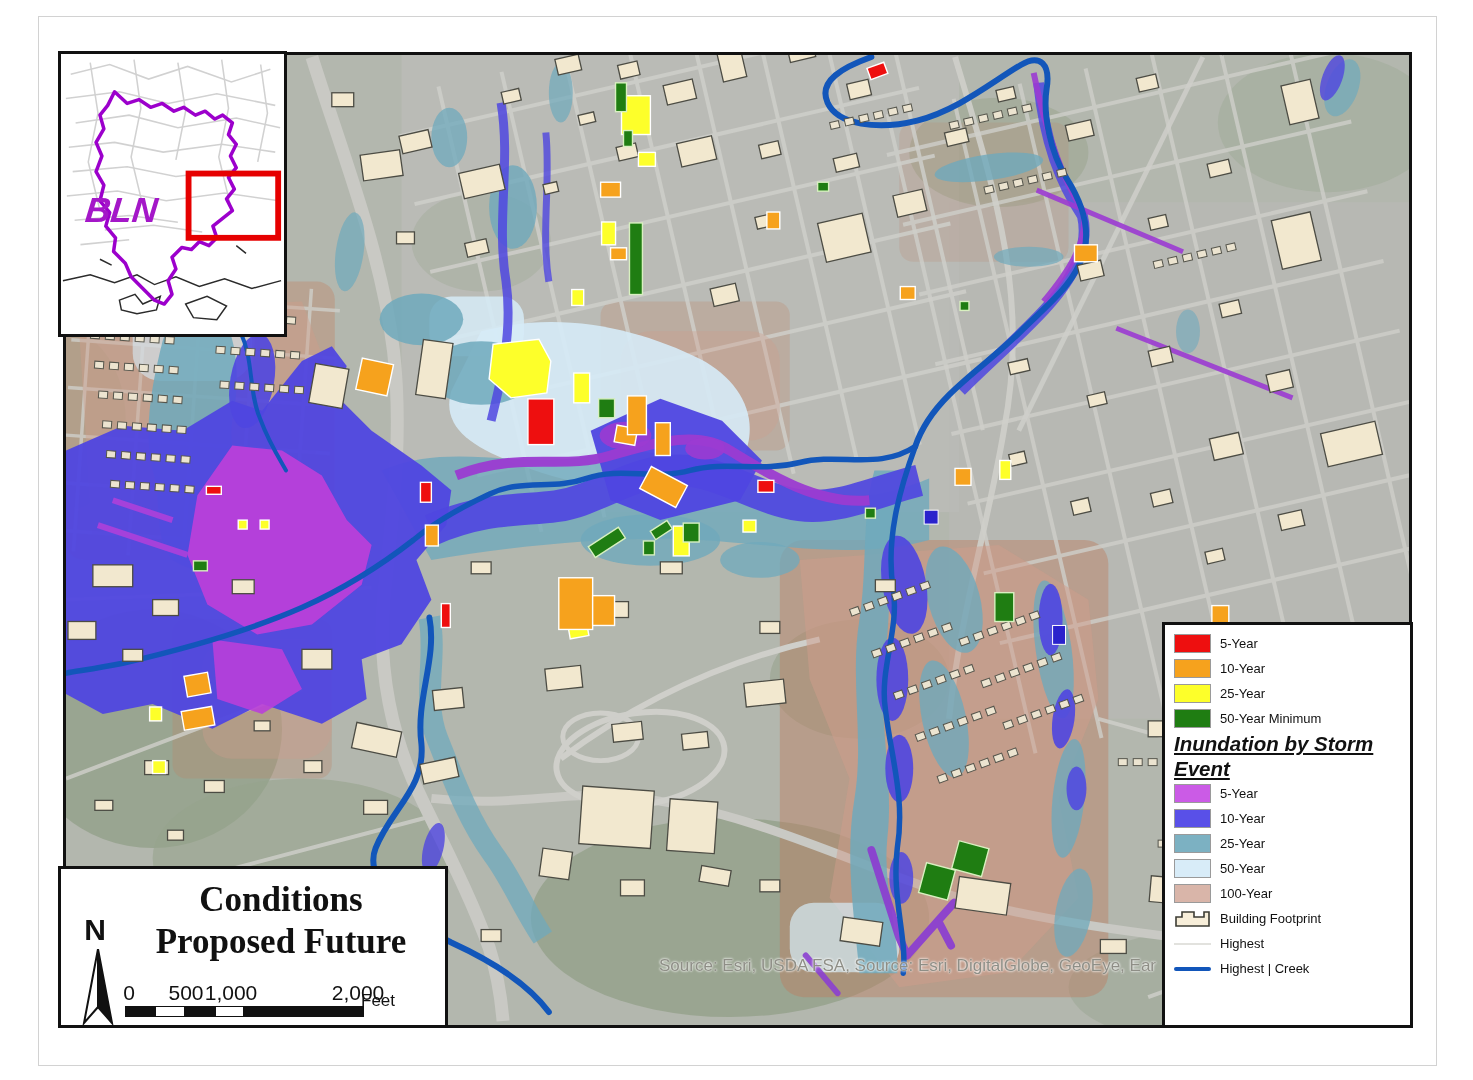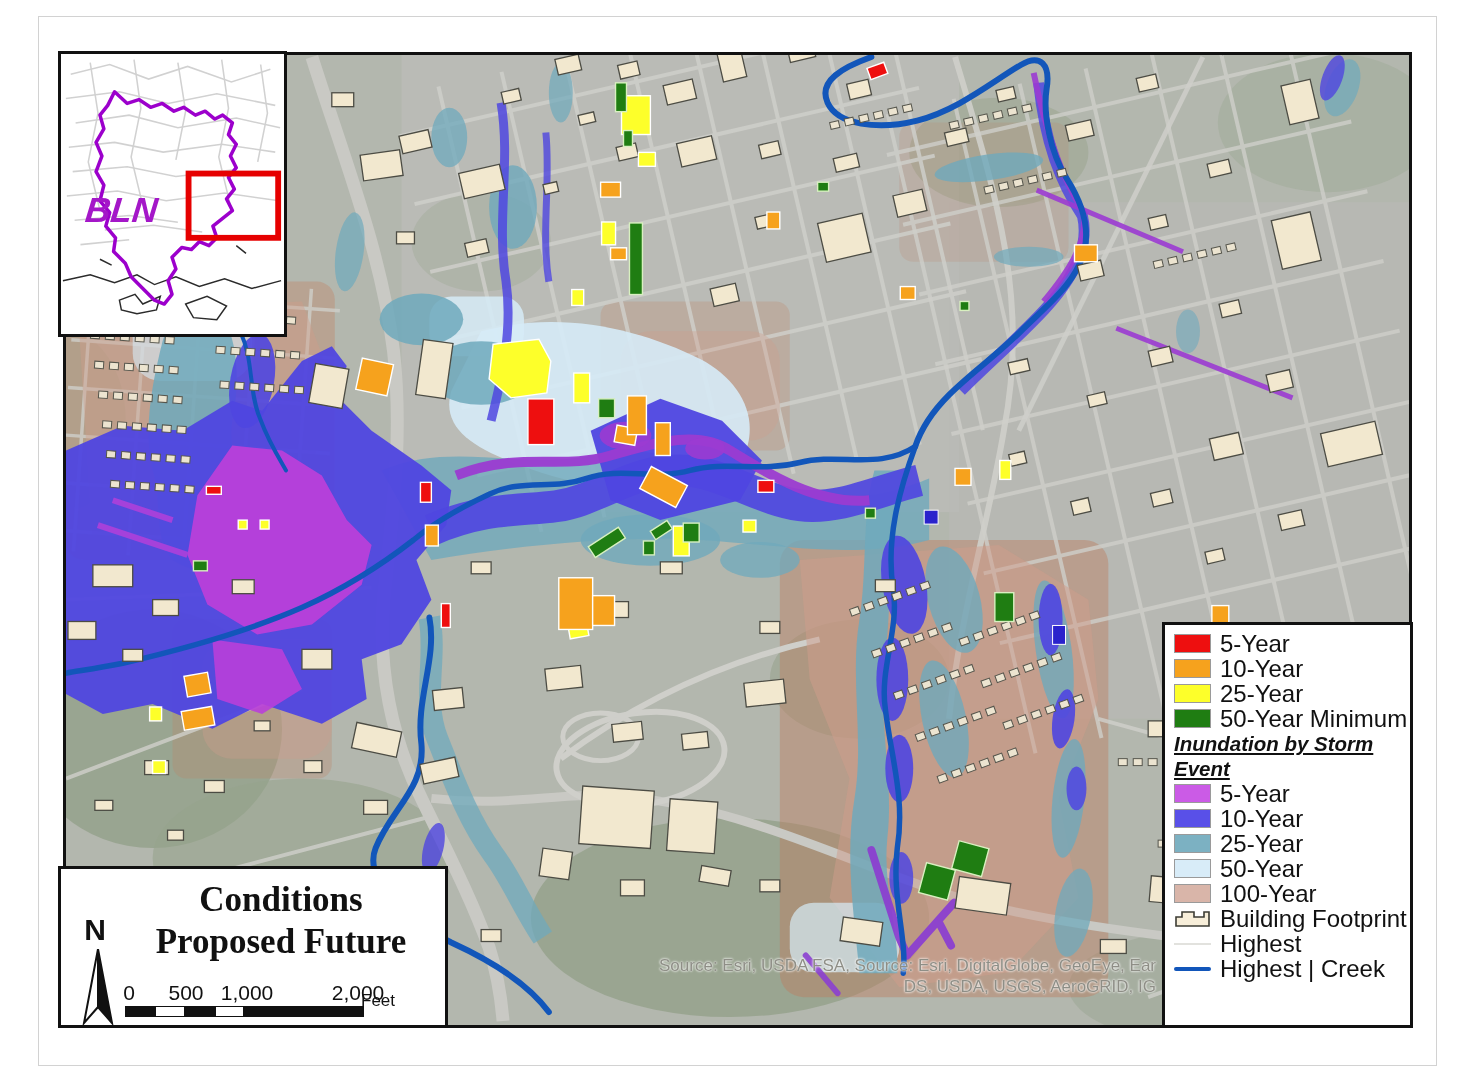--- a/index.html
+++ b/index.html
@@ -41,21 +41,21 @@
   
   #legend{position:absolute;left:1162px;top:622px;width:251px;height:406px;background:#fff;
           border:3px solid #111;box-sizing:border-box;z-index:6;padding:6px 8px 4px 9px;}
   .lg-head{font:italic bold 20.5px "Liberation Sans",sans-serif;color:#111;
            line-height:25px;}
   .lg-head span{text-decoration:underline;}
   .lg-row{display:flex;align-items:center;height:25px;}
   .lg-sw{width:37px;height:19px;border:1px solid #9a9a9a;box-sizing:border-box;
          margin-right:9px;flex:none;}
   .lg-sw-shape{width:37px;height:20px;margin-right:9px;flex:none;position:relative;}
-  .lg-label{font-size:24px;color:#111;white-space:nowrap;}
+  .lg-label{font-size:13px;color:#111;white-space:nowrap;}
   .lg-line{width:37px;margin-right:9px;flex:none;}
 </style>
 </head>
 <body>
 
 <div id="stage">
   <div class="outer-edge"></div>
 
   <div id="map-frame">
     <svg viewBox="63 52 1349 976" preserveAspectRatio="none">
@@ -376,21 +376,20 @@
             <rect x="818" y="180" width="11" height="9"></rect>
           <rect x="961" y="300" width="9" height="9"></rect>
             <rect x="866" y="508" width="10" height="10"></rect>
         </g>
       </g>
     </svg>
   </div>
 
   <div id="attribution">
     <div>Source: Esri, USDA FSA,  Source: Esri, DigitalGlobe, GeoEye, Ear</div>
-    <div>DS, USDA, USGS, AeroGRID, IG</div>
   </div>
 
   <div id="inset">
     <svg viewBox="0 0 229 286">
       <g stroke="#cdcdcd" stroke-width="1.6" fill="none" opacity=".9">
         <path d="M10,20 L50,10 L90,25 L130,12 L175,28 L215,15"></path>
         <path d="M5,45 L60,38 L110,50 L160,40 L220,52"></path>
         <path d="M15,70 L70,62 L120,75 L180,65 L225,75"></path>
         <path d="M8,95 L55,90 L105,100 L165,92 L220,100"></path>
         <path d="M12,120 L68,115 L118,125 L178,118"></path>
@@ -420,21 +419,21 @@
       </svg>
     </div>
     <div id="map-title">
       <div>Conditions</div>
       <div>Proposed Future</div>
     </div>
     <div id="scalebar">
       <div class="sb-ticks">
         <span style="left:4px">0</span>
         <span style="left:61px">500</span>
-        <span style="left:122px">1,000</span>
+        <span style="left:106px">1,000</span>
         <span style="left:233px">2,000</span>
       </div>
       <div class="sb-bar">
         <div class="sb-seg sb-b" style="width:29px"></div>
         <div class="sb-seg sb-w" style="width:30px"></div>
         <div class="sb-seg sb-b" style="width:30px"></div>
         <div class="sb-seg sb-w" style="width:29px"></div>
         <div class="sb-seg sb-b" style="width:119px"></div>
       </div>
       <span class="sb-feet">Feet</span>

